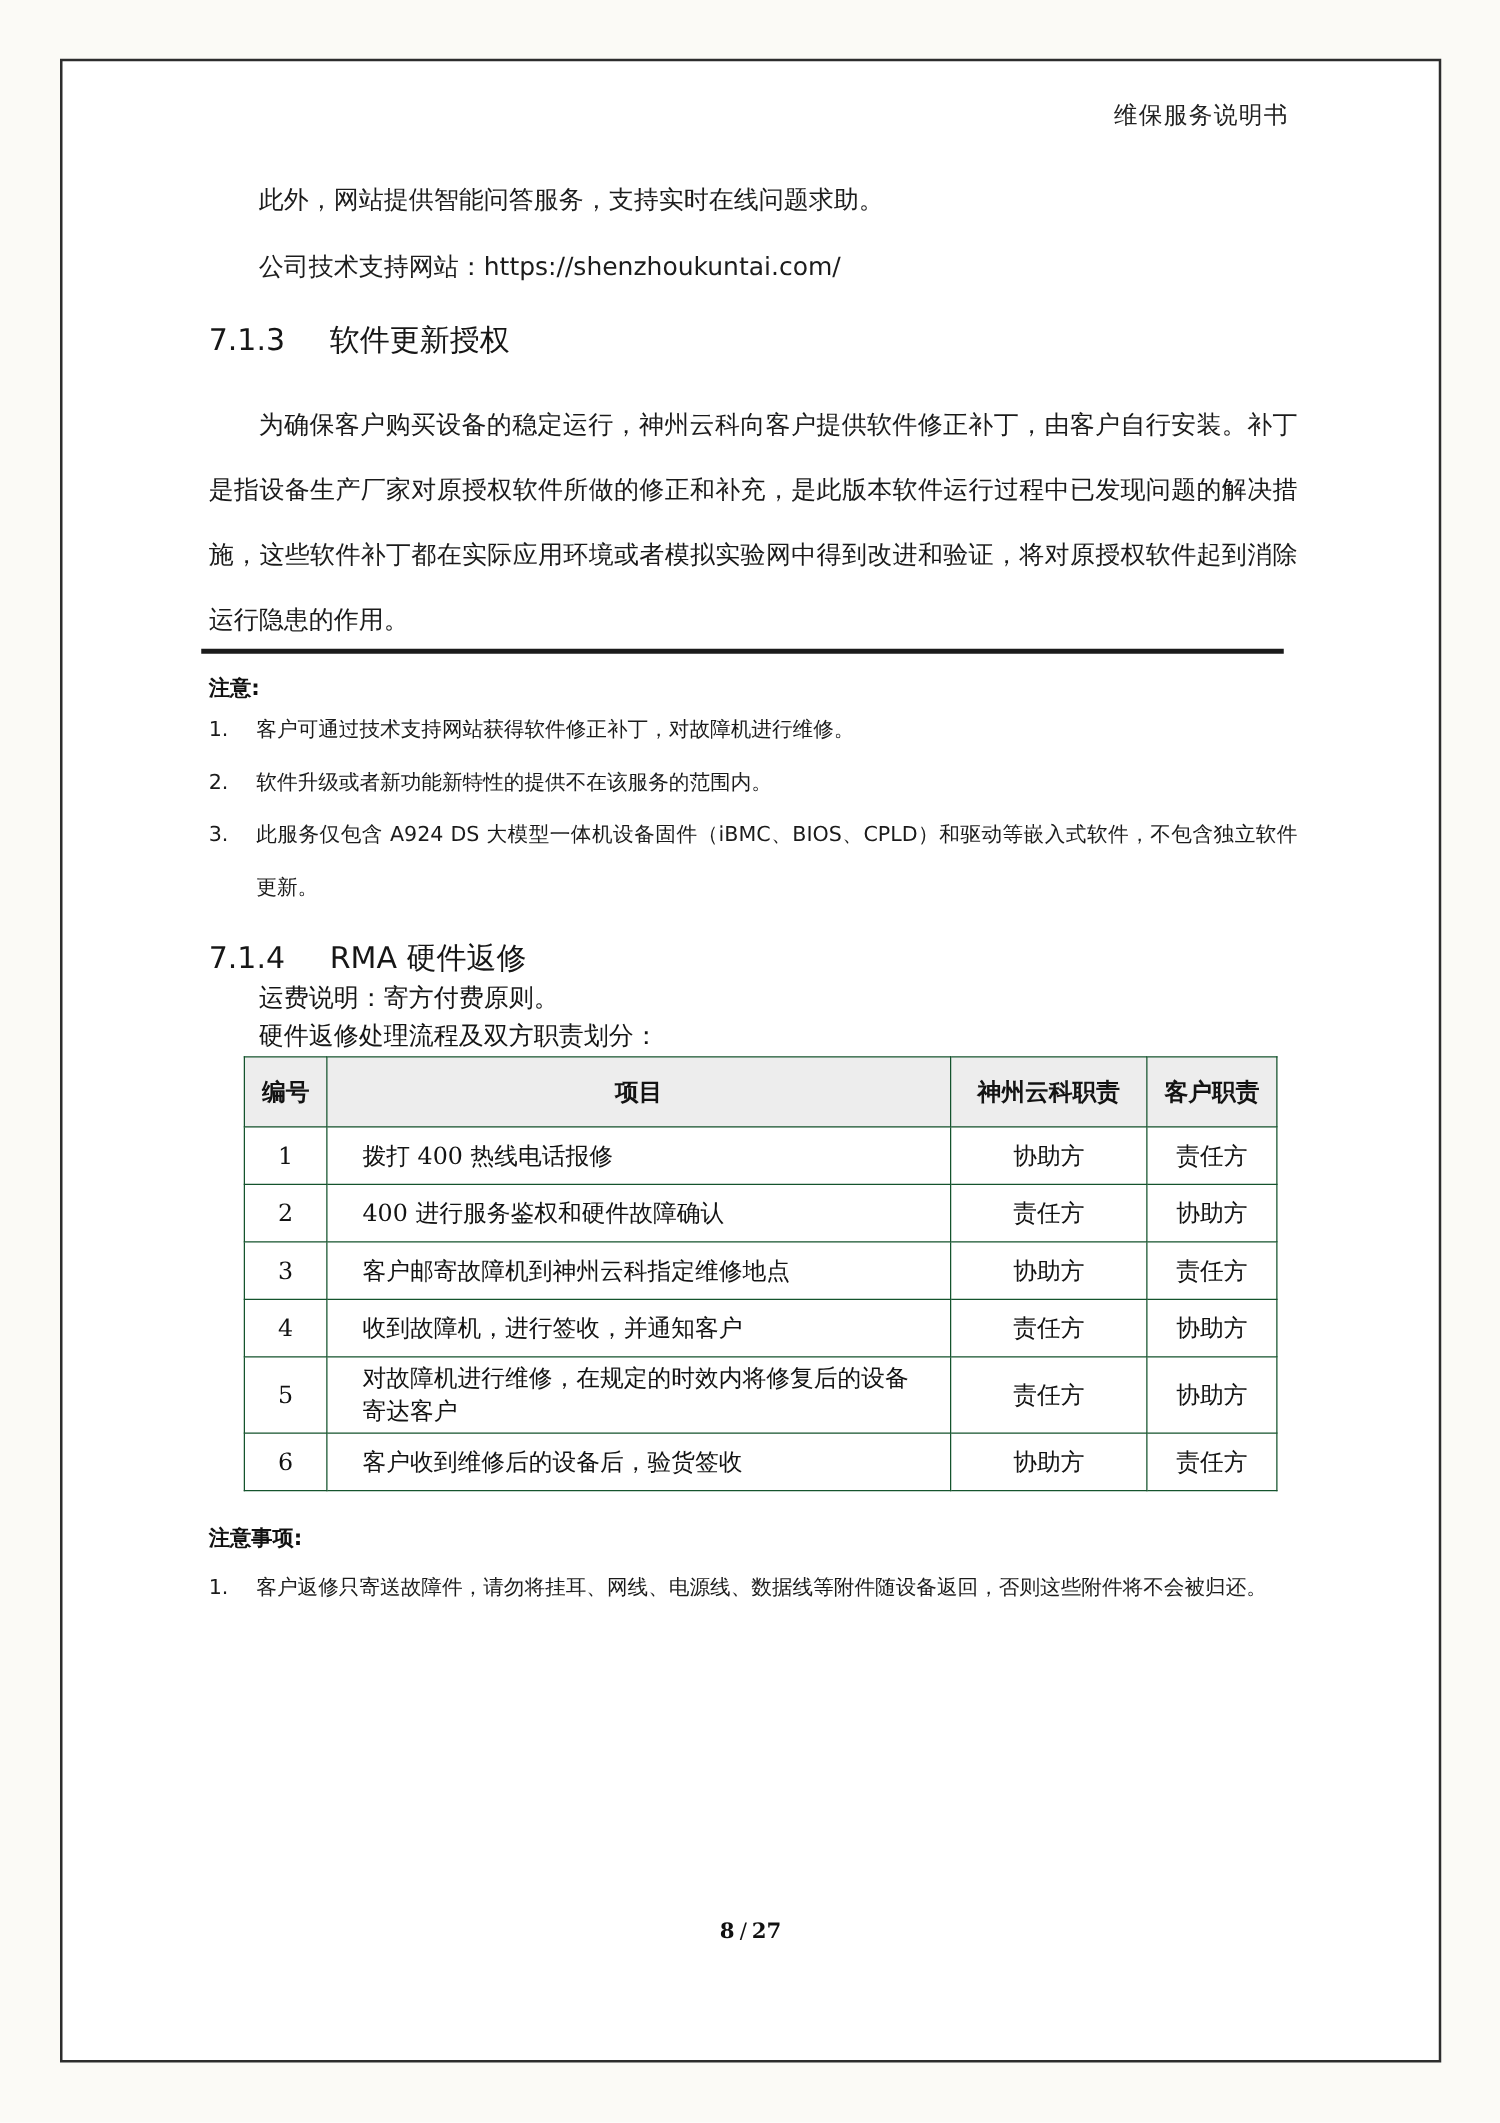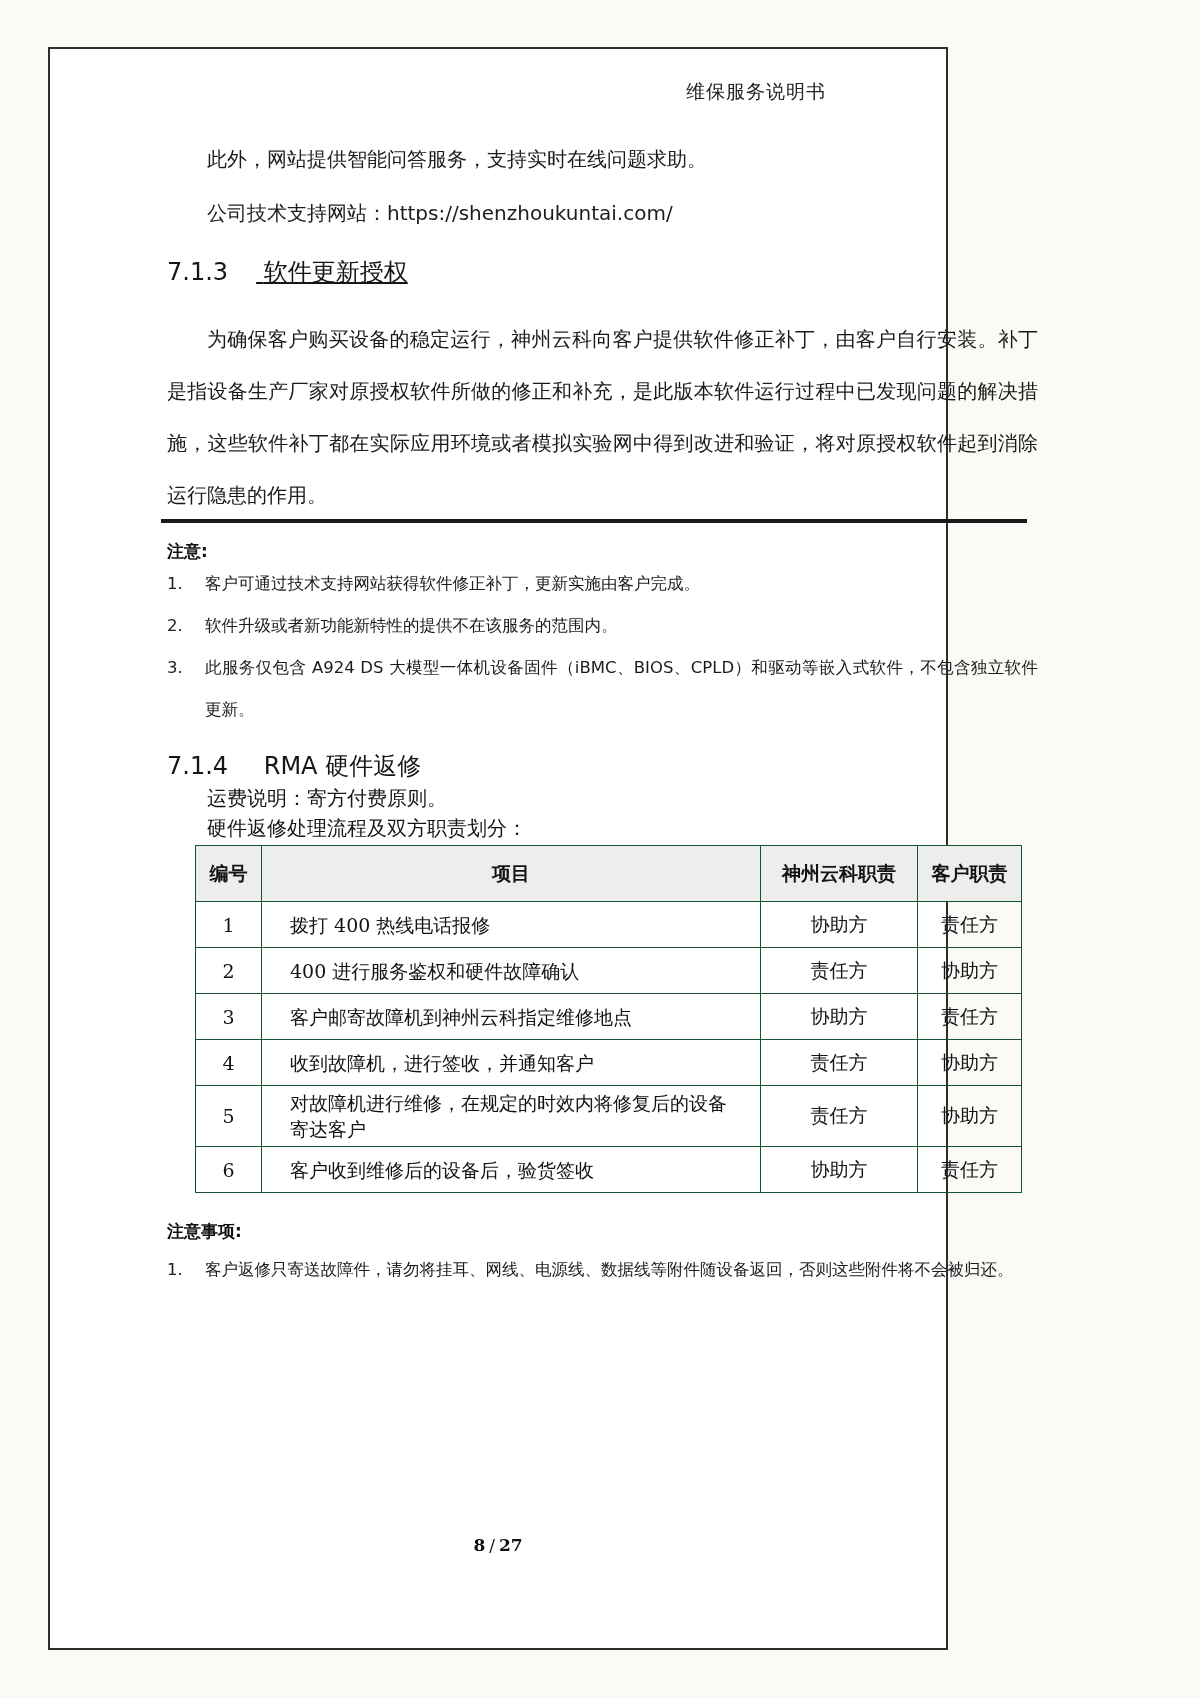--- a/index.html
+++ b/index.html
@@ -5,21 +5,21 @@
   * { box-sizing: border-box; margin: 0; padding: 0; }
   html, body { width: 1200px; height: 1698px; }
   body {
     background: #fbfaf6;
     font-family: "DejaVu Sans", "Liberation Sans", sans-serif;
     color: #141414;
     position: relative;
   }
   .page {
     position: absolute; left: 48px; top: 47px;
-    width: 900px; height: 1603px;
+    width: 1105px; height: 1603px;
     background: #ffffff;
     border: 2px solid #2d2d2d;
   }
   .page-header {
     position: absolute; top: 30px; right: 120px;
     font-family: "DejaVu Serif", "Liberation Serif", serif;
     font-size: 19px; color: #222; letter-spacing: 1px;
   }
   .content {
     position: absolute; left: 117px; top: 2px; width: 871px;
@@ -28,21 +28,21 @@
     font-size: 20px; line-height: 28px; color: #1c1c1c;
     text-indent: 2em;
   }
   .intro-p1 { margin-top: 94px; }
   .intro-p2 { margin-top: 26px; }
   h2.sec-heading {
     font-size: 24px; font-weight: 400; color: #161616;
     line-height: 34px;
   }
   .sec-heading .sec-num { display: inline-block; margin-right: 28px; }
-  .h-713 { margin-top: 28px; text-decoration: underline; }
+  .h-713 { margin-top: 28px; }
   .h-714 { margin-top: 18px; line-height: 36px; }
   .body-sans {
     margin-top: 24px;
     font-size: 20px; line-height: 52px; color: #1a1a1a;
     text-indent: 2em; text-align: justify;
   }
   .divider-rule {
     margin-top: -2px; margin-left: -6px;
     width: 866px; height: 4px; background: #1b1b1b; border: 0;
   }
@@ -109,21 +109,21 @@
     </h2>
 
     <p class="body-sans">为确保客户购买设备的稳定运行，神州云科向客户提供软件修正补丁，由客户自行安装。补丁是指设备生产厂家对原授权软件所做的修正和补充，是此版本软件运行过程中已发现问题的解决措施，这些软件补丁都在实际应用环境或者模拟实验网中得到改进和验证，将对原授权软件起到消除运行隐患的作用。</p>
 
     <hr class="divider-rule">
 
     <p class="note-label">注意:</p>
 
     <div class="note-item">
       <span class="note-num">1.</span>
-      <span class="note-text">客户可通过技术支持网站获得软件修正补丁，更新实施由客户完成。</span>
+      <span class="note-text">客户可通过技术支持网站获得软件修正补丁，对故障机进行维修。</span>
     </div>
     <div class="note-item">
       <span class="note-num">2.</span>
       <span class="note-text">软件升级或者新功能新特性的提供不在该服务的范围内。</span>
     </div>
     <div class="note-item">
       <span class="note-num">3.</span>
       <span class="note-text">此服务仅包含 A924 DS 大模型一体机设备固件（iBMC、BIOS、CPLD）和驱动等嵌入式软件，不包含独立软件更新。</span>
     </div>
 

